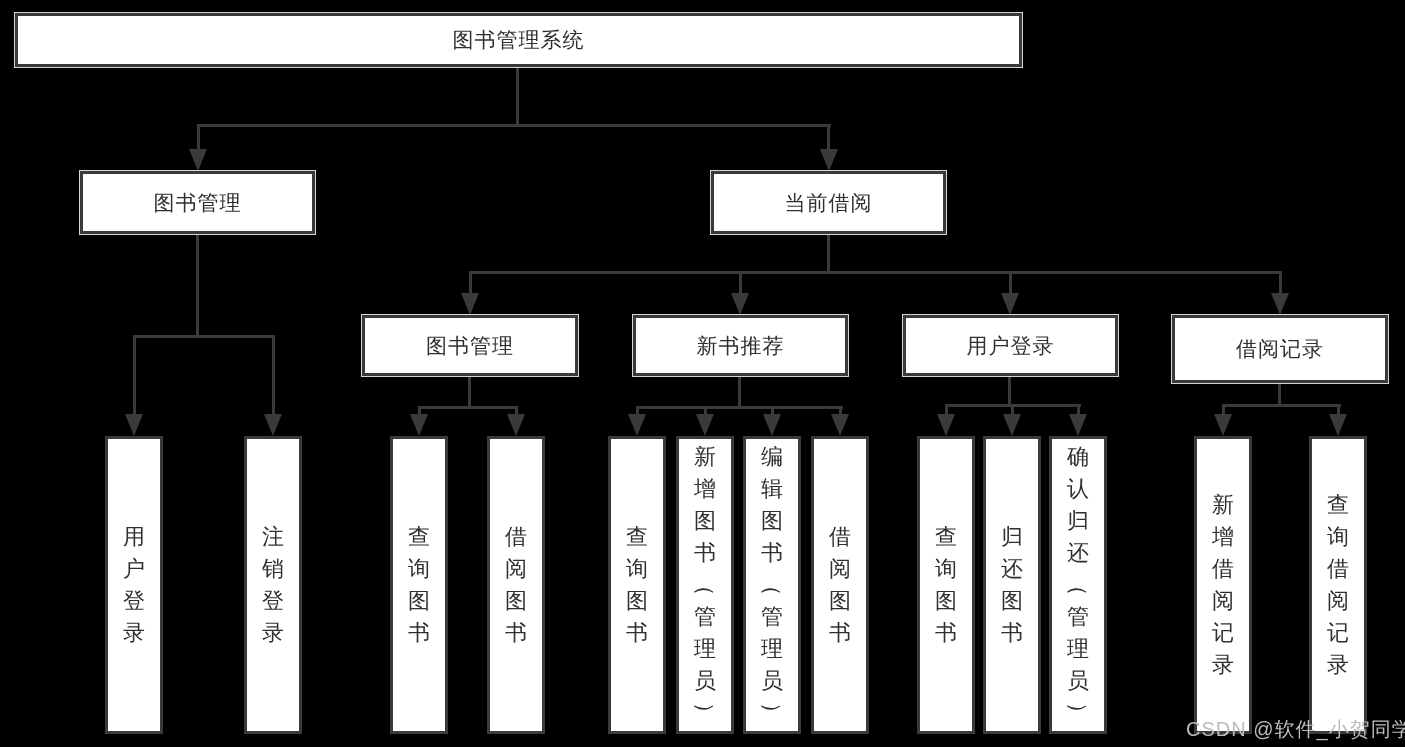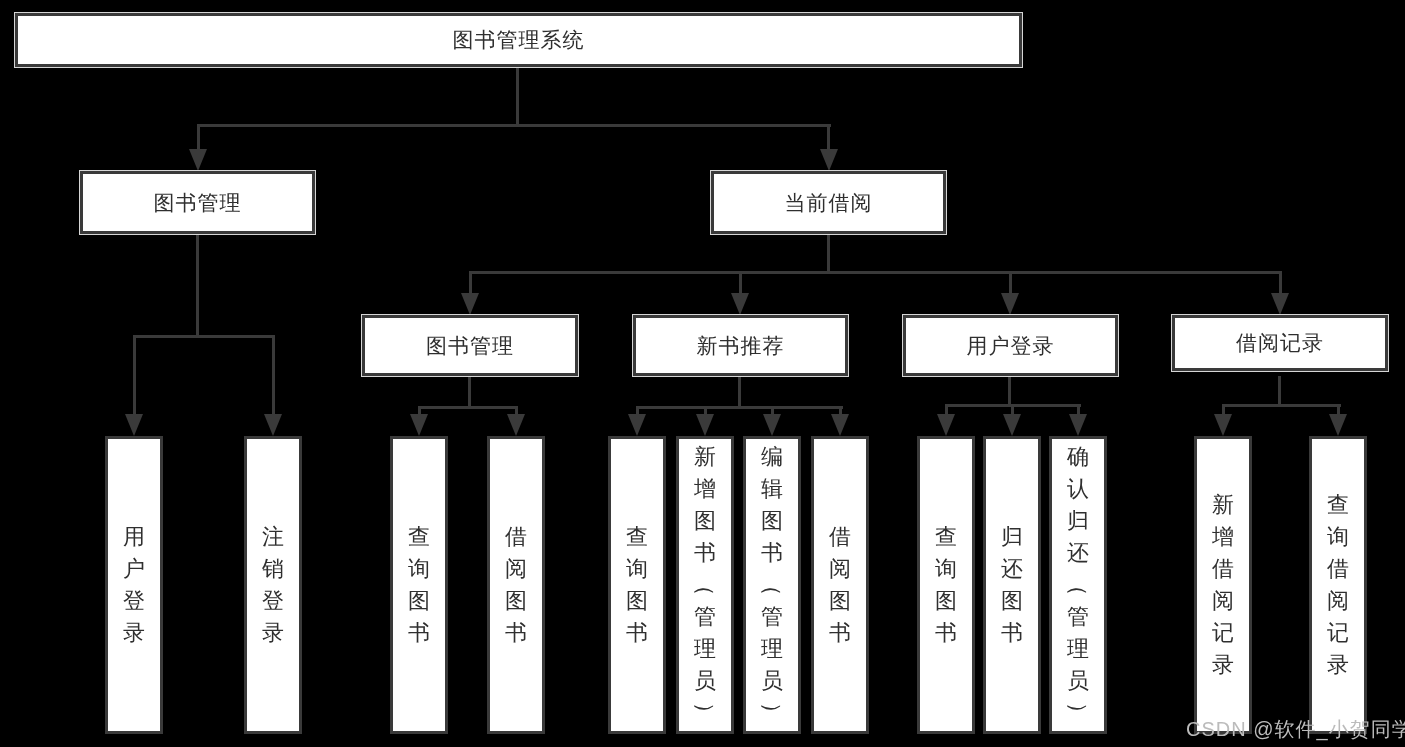--- a/index.html
+++ b/index.html
@@ -111,21 +111,21 @@
 
   <div class="hbox" style="left:362px;top:315px;width:216px;height:61px;">
     <span>图书管理</span>
   </div>
   <div class="hbox" style="left:633px;top:315px;width:215px;height:61px;">
     <span>新书推荐</span>
   </div>
   <div class="hbox" style="left:903px;top:315px;width:215px;height:61px;">
     <span>用户登录</span>
   </div>
-  <div class="hbox" style="left:1172px;top:315px;width:216px;height:56px;">
+  <div class="hbox" style="left:1172px;top:315px;width:216px;height:68px;">
     <span>借阅记录</span>
   </div>
 
   <div class="vbox" style="left:105px;">
     <span class="vtext">
         <span>用</span>
         <span>户</span>
         <span>登</span>
         <span>录</span>
       </span>

